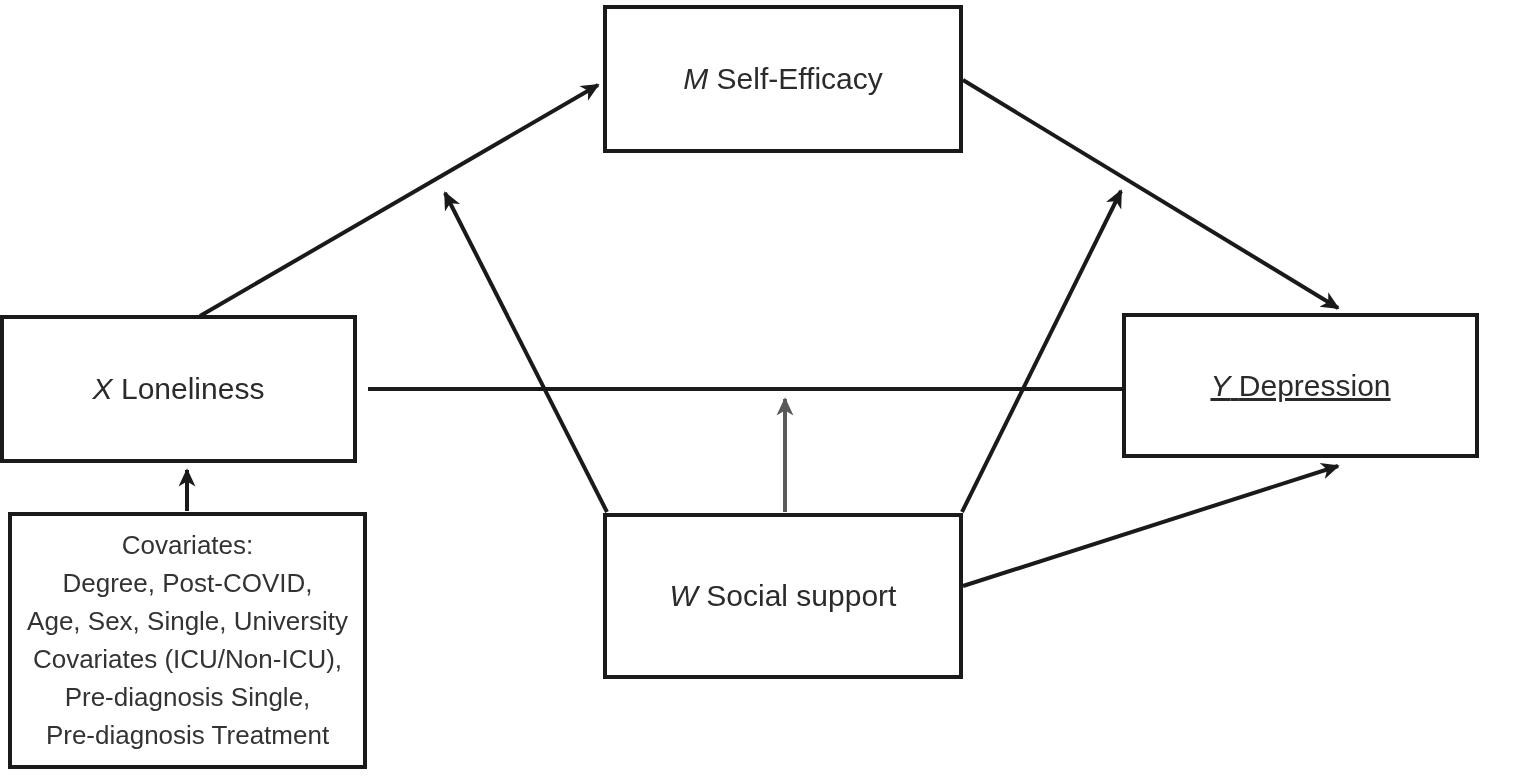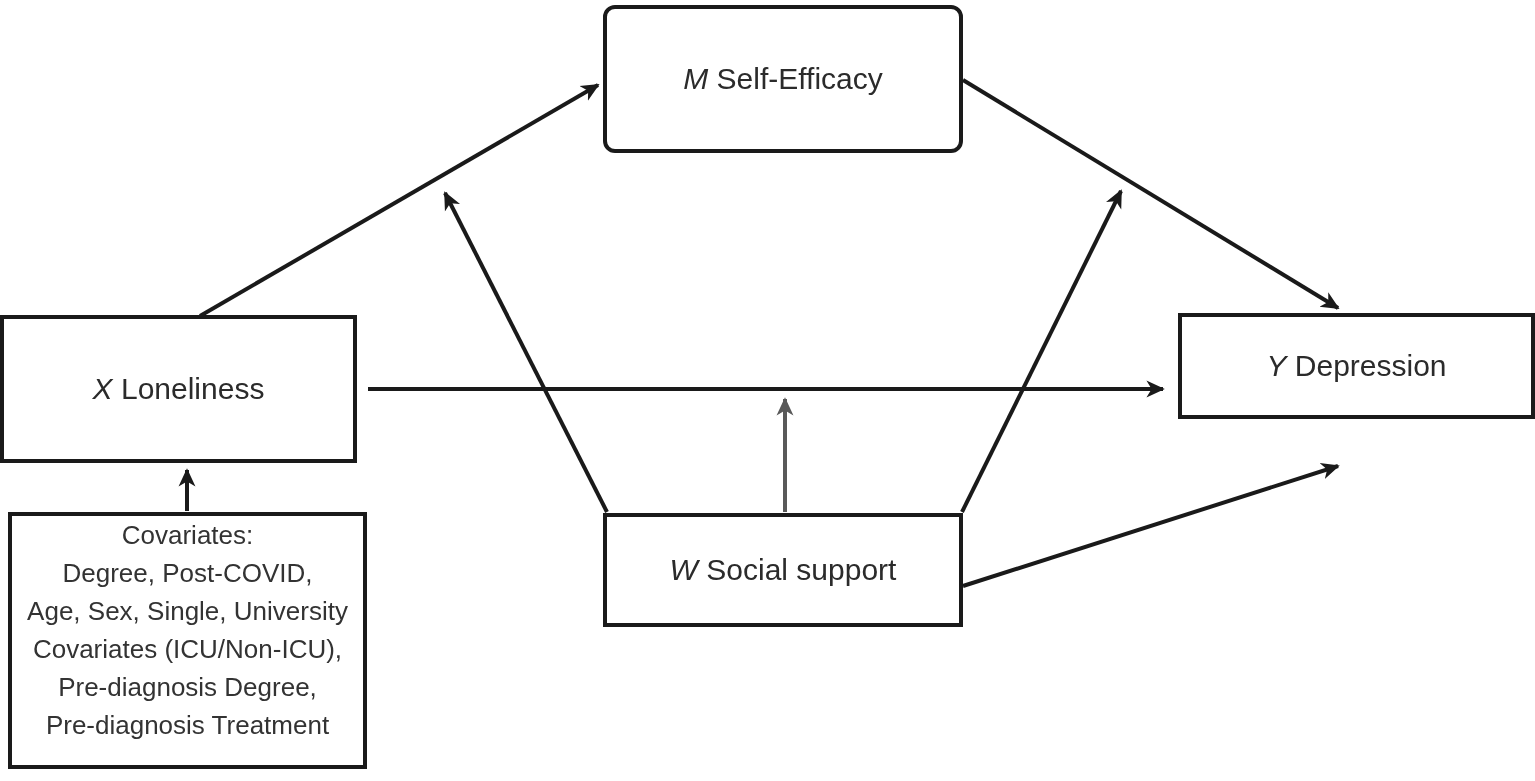--- a/index.html
+++ b/index.html
@@ -34,31 +34,31 @@
     font-size: 30px;
   }
   .node-label {
     white-space: pre;
     text-align: center;
   }
   .node-label em {
     font-style: italic;
     font-weight: normal;
   }
-  .node-m { left: 603px; top: 5px;   width: 360px; height: 148px; border-radius: 12px; }
+  .node-m { left: 603px; top: 5px;   width: 360px; height: 148px; }
   .node-x { left: 0;  top: 315px; width: 357px; height: 148px; }
-  .node-y { left: 1178px;top: 313px; width: 357px; height: 106px; }
-  .node-w { left: 603px; top: 513px; width: 360px; height: 114px; }
+  .node-y { left: 1122px;top: 313px; width: 357px; height: 145px; text-decoration: underline; }
+  .node-w { left: 603px; top: 513px; width: 360px; height: 166px; }
   .node-cov {
     left: 8px; top: 512px; width: 359px; height: 257px;
     align-items: flex-start;
     font-size: 26px;
     line-height: 38px;
     color: #333333;
-    padding-top: 0;
+    padding-top: 10px;
   }
   .cov-lines { text-align: center; }
   .cov-lines span { display: block; }
 </style>
 </head>
 <body>
 
 <div class="diagram">
 
   <svg class="arrow-layer" viewBox="0 0 1535 781" xmlns="http://www.w3.org/2000/svg">
@@ -103,18 +103,18 @@
   <div class="node node-w">
     <div class="node-label"><em>W</em> <span>Social support</span></div>
   </div>
 
   <div class="node node-cov">
     <div class="cov-lines">
       <span>Covariates:</span>
       <span>Degree, Post-COVID,</span>
       <span>Age, Sex, Single, University</span>
       <span>Covariates (ICU/Non-ICU),</span>
-      <span>Pre-diagnosis Degree,</span>
+      <span>Pre-diagnosis Single,</span>
       <span>Pre-diagnosis Treatment</span>
     </div>
   </div>
 
 </div>
 
 </body></html>

